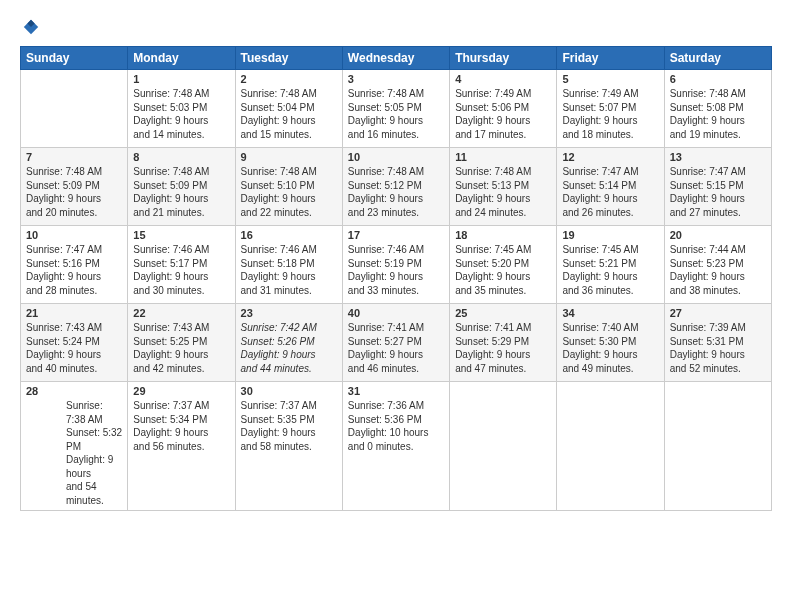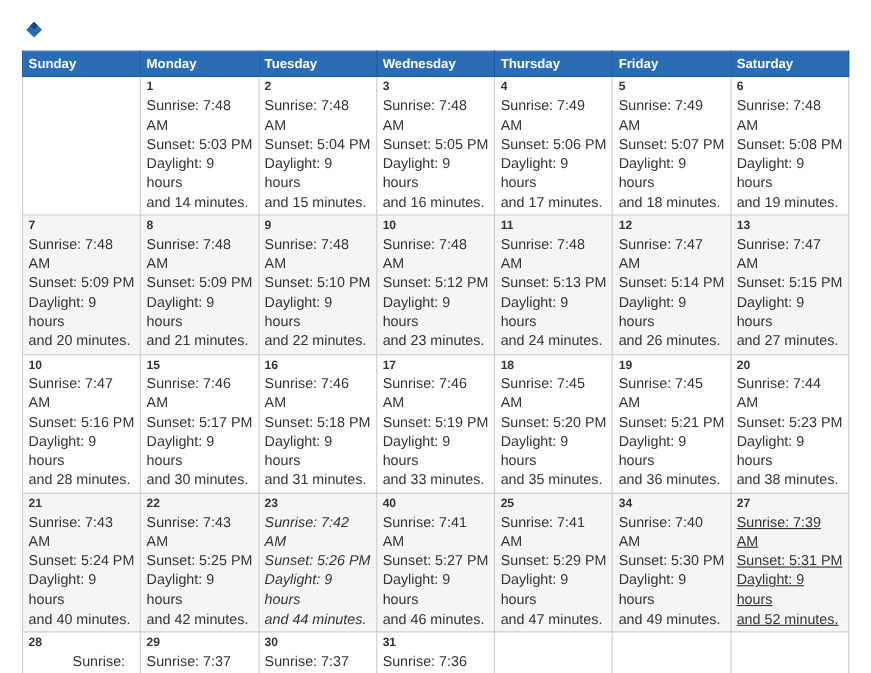--- a/index.html
+++ b/index.html
@@ -90,21 +90,21 @@
     tbody tr:nth-child(even) td:first-child {
       background: #f5f5f5;
     }
     .day-num {
       font-weight: bold;
       font-size: 11px;
       display: block;
       margin-bottom: 2px;
     }
     .cell-content {
-      font-size: 13px;
+      font-size: 10px;
       line-height: 1.35;
       color: #333;
     }
     .empty-cell {
       background: #fff !important;
     }
   </style>
 </head>
 <body>
 
@@ -326,21 +326,21 @@
           </td>
           <td>
             <span class="day-num">34</span>
             <div class="cell-content" style="white-space: pre-line;">Sunrise: 7:40 AM
 Sunset: 5:30 PM
 Daylight: 9 hours
 and 49 minutes.</div>
           </td>
           <td>
             <span class="day-num">27</span>
-            <div class="cell-content" style="white-space: pre-line; text-decoration: underline;">Sunrise: 7:39 AM
+            <div class="cell-content" style="white-space: pre-line;">Sunrise: 7:39 AM
 Sunset: 5:31 PM
 Daylight: 9 hours
 and 52 minutes.</div>
           </td>
         </tr>
         <tr>
           <td>
             <span class="day-num">28</span>
             <div class="cell-content" style="white-space: pre-line; margin-left: 40px;">Sunrise: 7:38 AM
 Sunset: 5:32 PM

